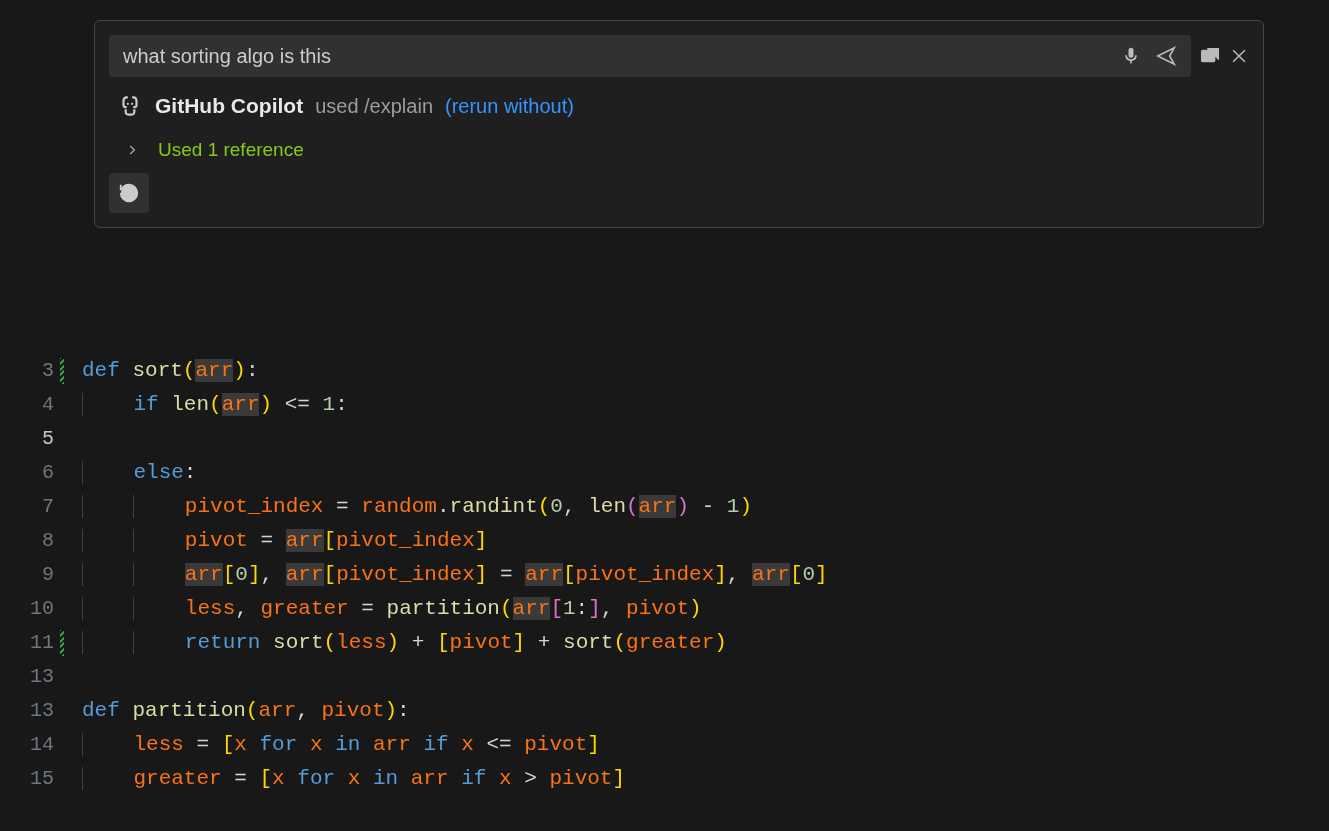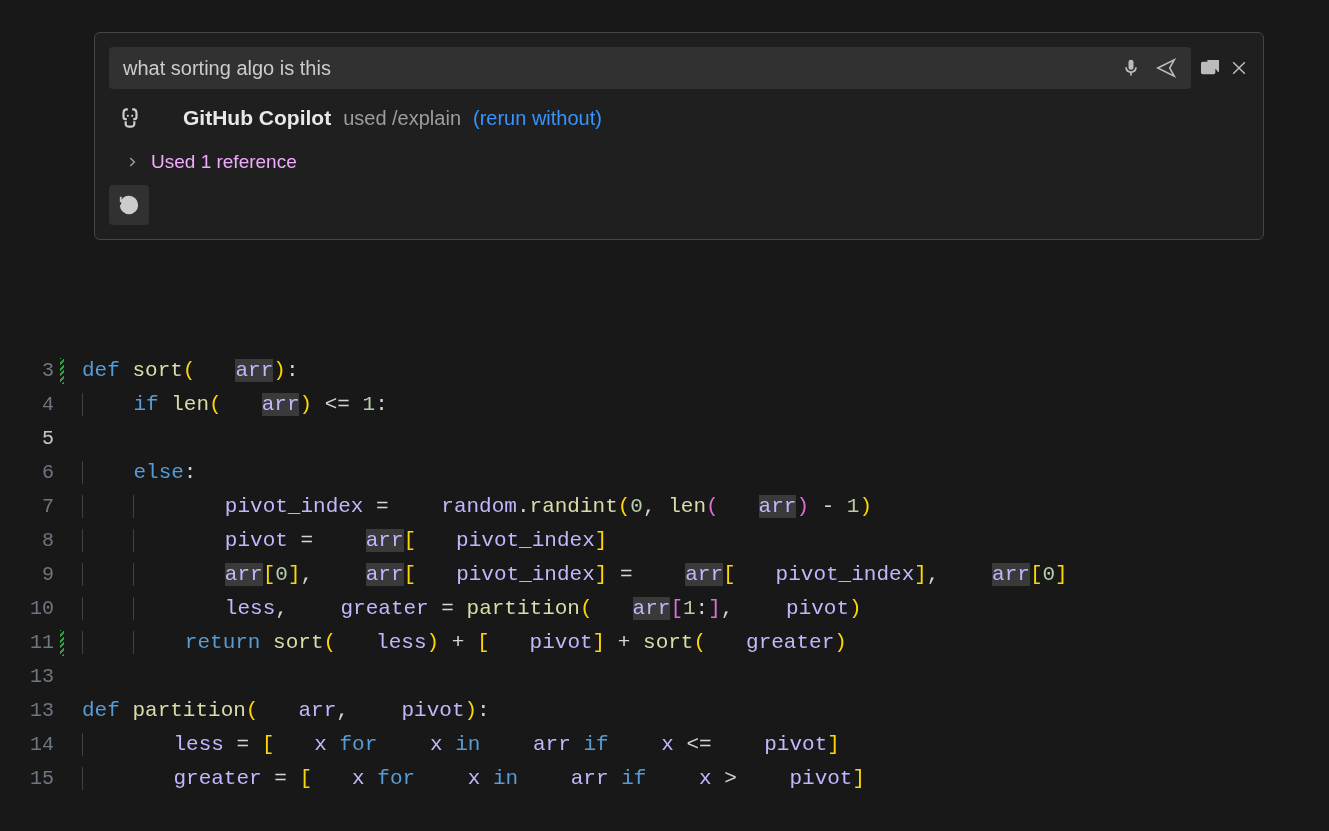--- a/index.html
+++ b/index.html
@@ -7,21 +7,21 @@
   background: #181818;
   font-family: "Segoe UI", -apple-system, sans-serif;
   width: 1329px;
   height: 831px;
   overflow: hidden;
   color: #cccccc;
 }
 .chat-widget {
   position: absolute;
   left: 94px;
-  top: 32px;
+  top: 20px;
   width: 1170px;
   background: #1f1f1f;
   border: 1px solid #454545;
   border-radius: 6px;
   padding: 0;
 }
 .chat-input-row {
   display: flex;
   align-items: center;
   margin: 14px 14px 10px 14px;
@@ -48,29 +48,29 @@
 .icon svg { fill: #cccccc; }
 .icon-btn { cursor: pointer; opacity: 0.9; }
 .copilot-header {
   display: flex;
   align-items: center;
   gap: 12px;
   padding: 6px 22px 4px 22px;
   font-size: 20px;
 }
 .copilot-logo { color: #cccccc; }
-.bold-white { font-weight: 600; color: #e8e8e8; font-size: 21px; margin-left: 28px;}
+.bold-white { font-weight: 600; color: #e8e8e8; font-size: 21px;}
 .muted { color: #9d9d9d; font-size: 20px;}
 .link { color: #3794ff; cursor: pointer; font-size: 20px;}
 .ref-row {
   display: flex;
   align-items: center;
-  gap: 12px;
+  gap: 19px;
   padding: 16px 22px 8px 30px;
-  color: #f0abfc;
+  color: #84cc16;
   font-size: 19px;
 }
 .explanation {
   padding: 14px 22px 8px 22px;
   font-size: 20px;
   line-height: 1.85;
   color: #cccccc;
 }
 .retry-row { padding: 4px 14px 14px 14px; }
 .retry-btn {
@@ -118,21 +118,21 @@
   height: 26px;
   background: repeating-linear-gradient(-45deg, #2ea043 0 2px, transparent 2px 4px);
 }
 .code-content {
   padding-left: 0;
   color: #d4d4d4;
   position: relative;
 }
 .kw { color: #569cd6; }
 .fn { color: #dcdcaa; }
-.var { color: #c4b5fd; margin-left: 40px; }
+.var { color: #f97316; }
 .num { color: #b5cea8; }
 .pn { color: #ffd700; }
 .pn2 { color: #da70d6; }
 .op { color: #d4d4d4; }
 .hl { background: #3a3a3a; }
 .indent-guide {
   border-left: 1px solid #404040;
 }
 .cursor-line {
   position: absolute;

